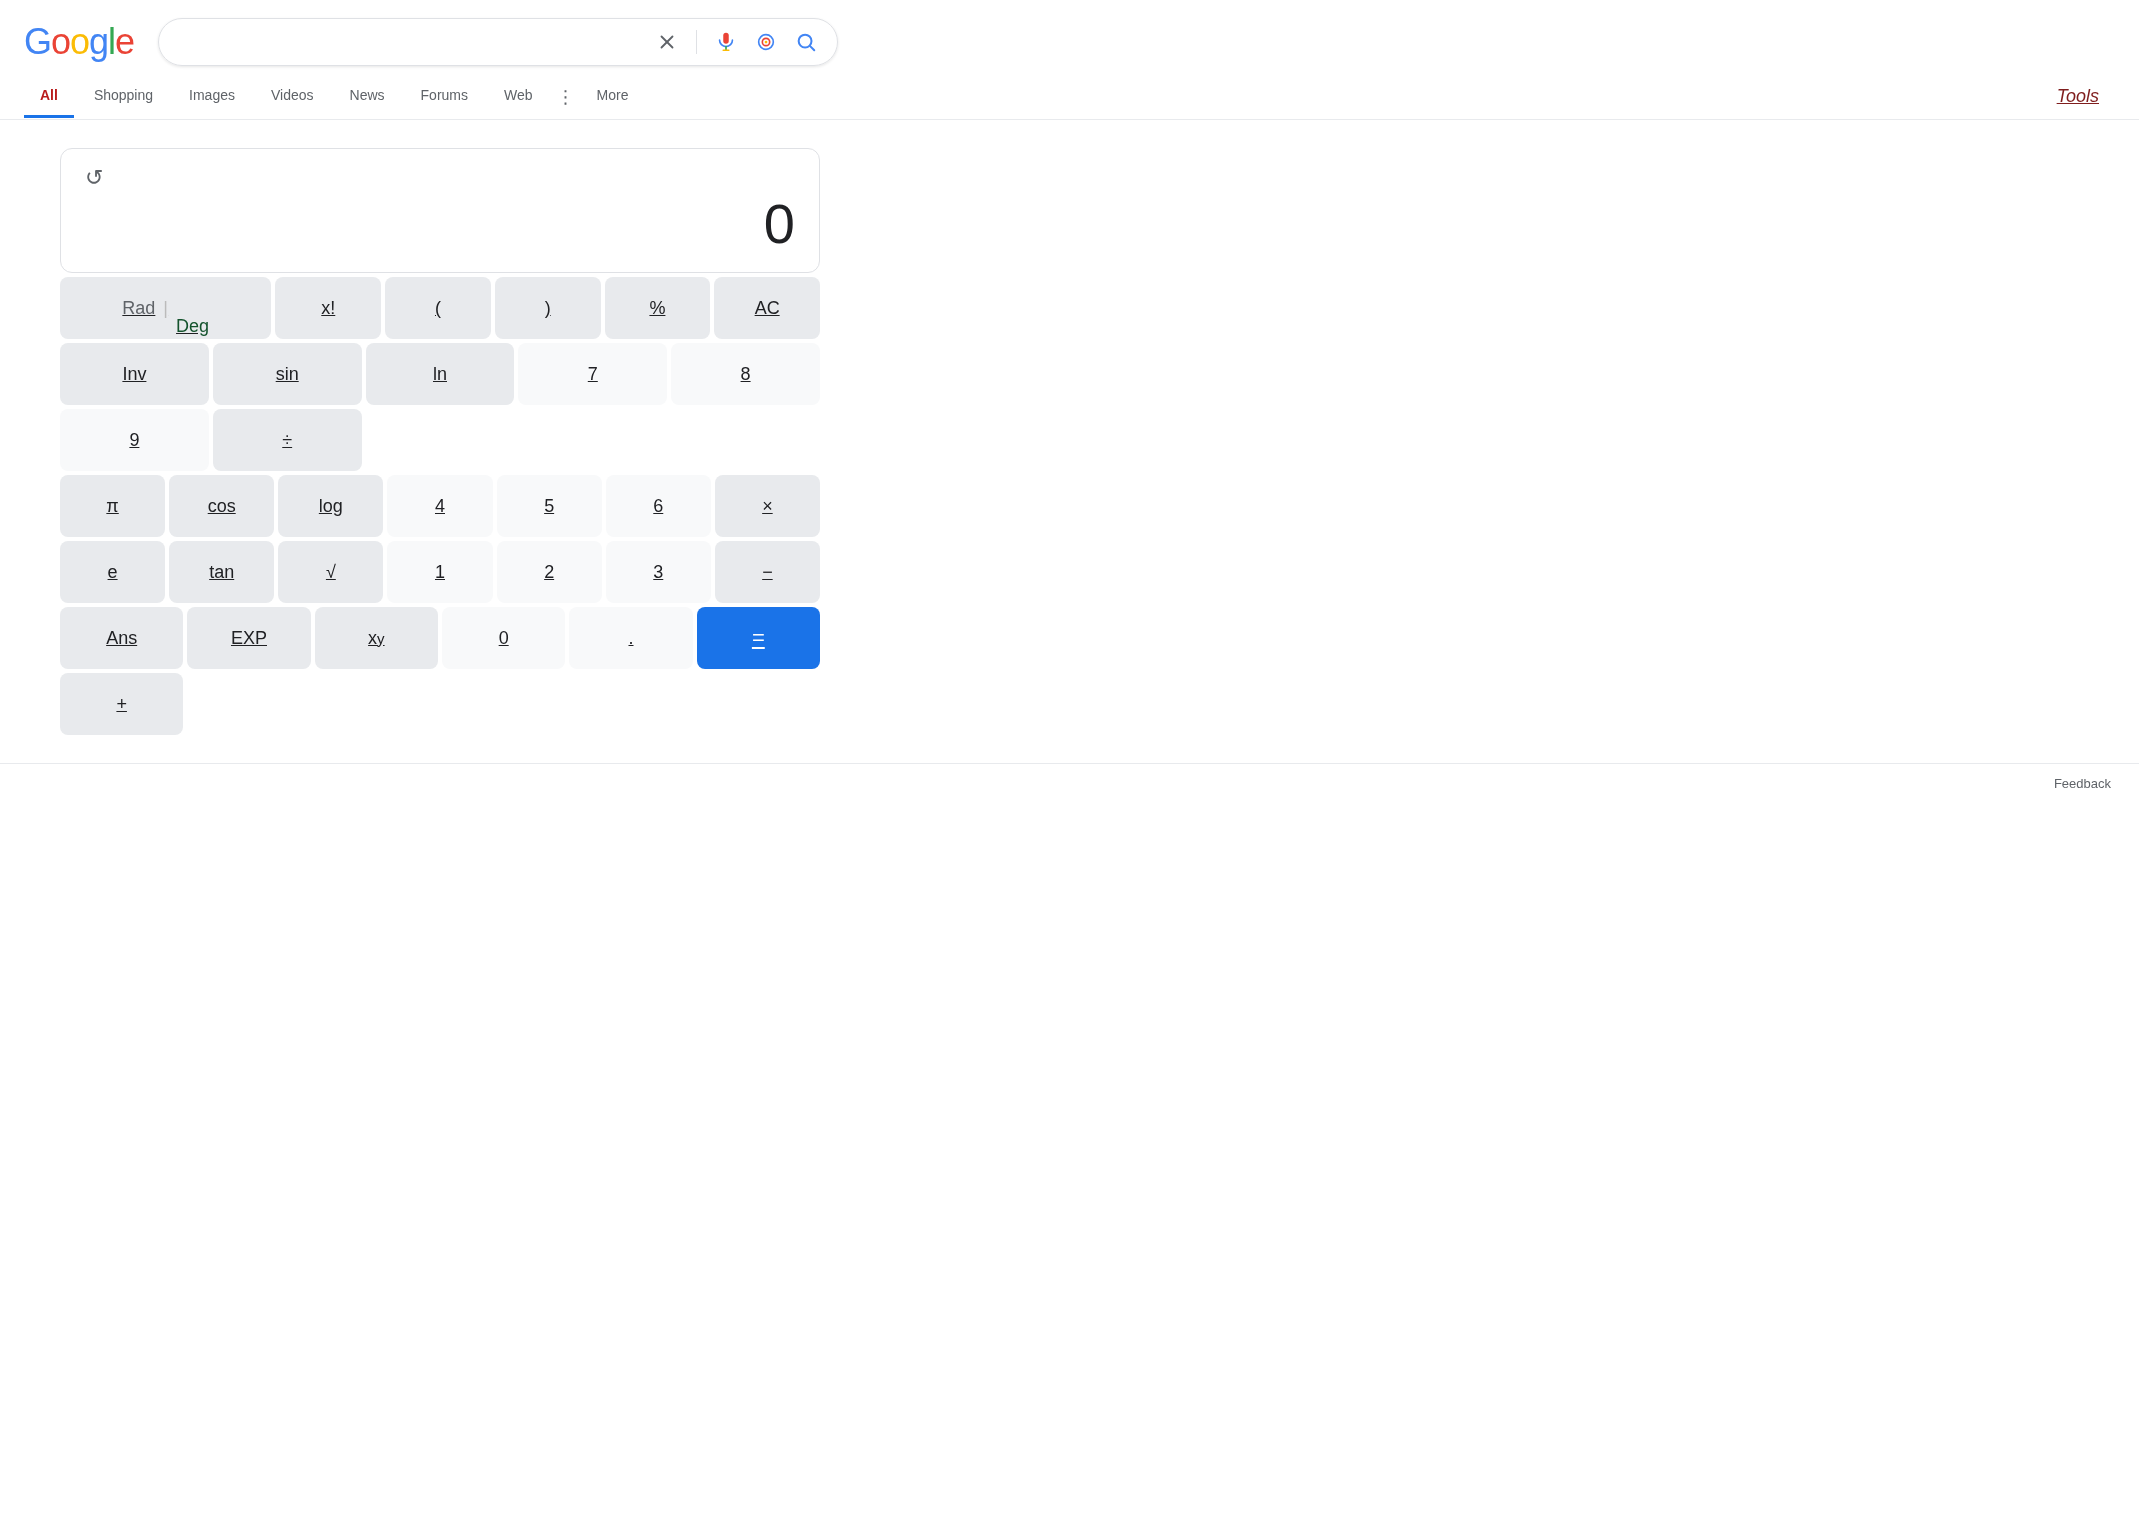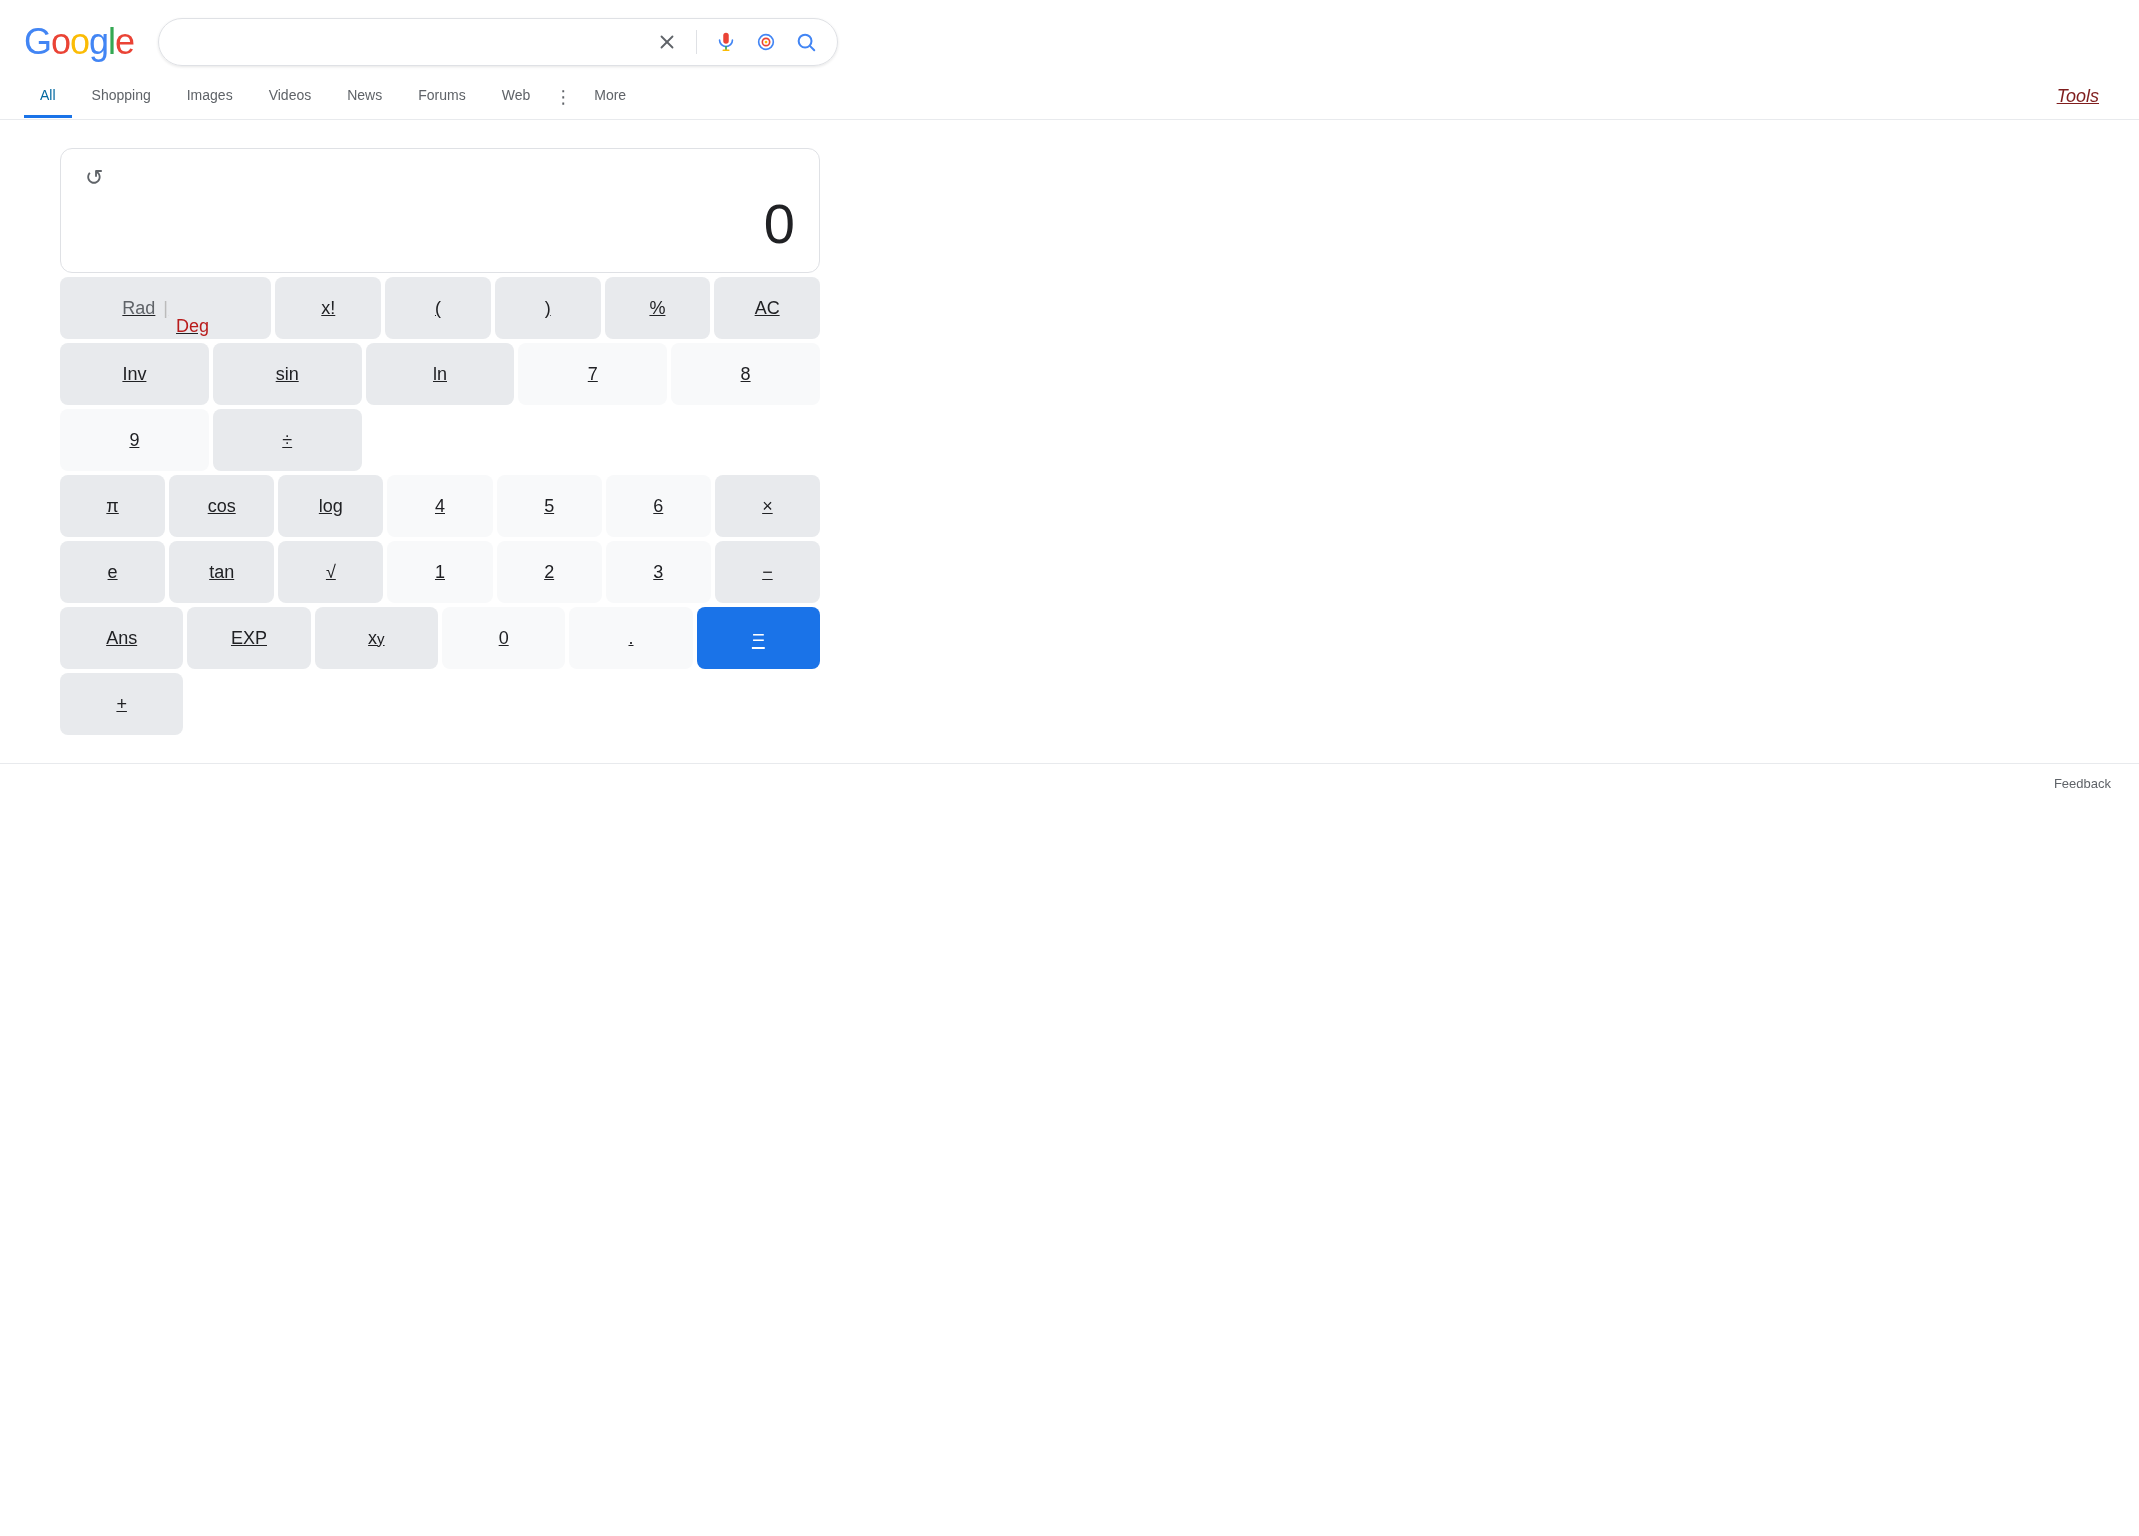--- a/index.html
+++ b/index.html
@@ -92,23 +92,23 @@
       color: #5f6368;
       cursor: pointer;
       border-bottom: 3px solid transparent;
       text-decoration: none;
       display: flex;
       align-items: center;
       gap: 6px;
       white-space: nowrap;
     }
     .nav-tab.active {
-      color: #0369a1;
+      color: #b91c1c;
       border-bottom: 3px solid #1a73e8;
-      font-weight: 400;
+      font-weight: 700;
     }
 
     .nav-more {
       margin-left: 4px;
       display: flex;
       align-items: center;
       gap: 4px;
     }
 
     .nav-tools {
@@ -184,21 +184,21 @@
     }
 
     .calc-btn.rad-deg {
       display: flex;
       align-items: center;
       justify-content: center;
       gap: 0;
     }
 
     .rad-label { color: #5f6368; font-size: 18px; }
-    .deg-label { color: #b91c1c; font-size: 18px; margin-top: 36px; }
+    .deg-label { color: #14532d; font-size: 18px; margin-top: 36px; }
     .sep { color: #bbb; margin: 0 8px; }
 
     .calc-btn.white-bg {
       background: #f8f9fa;
     }
 
     .calc-btn.equals {
       background: #1a73e8;
       color: #fff;
       font-size: 22px;

